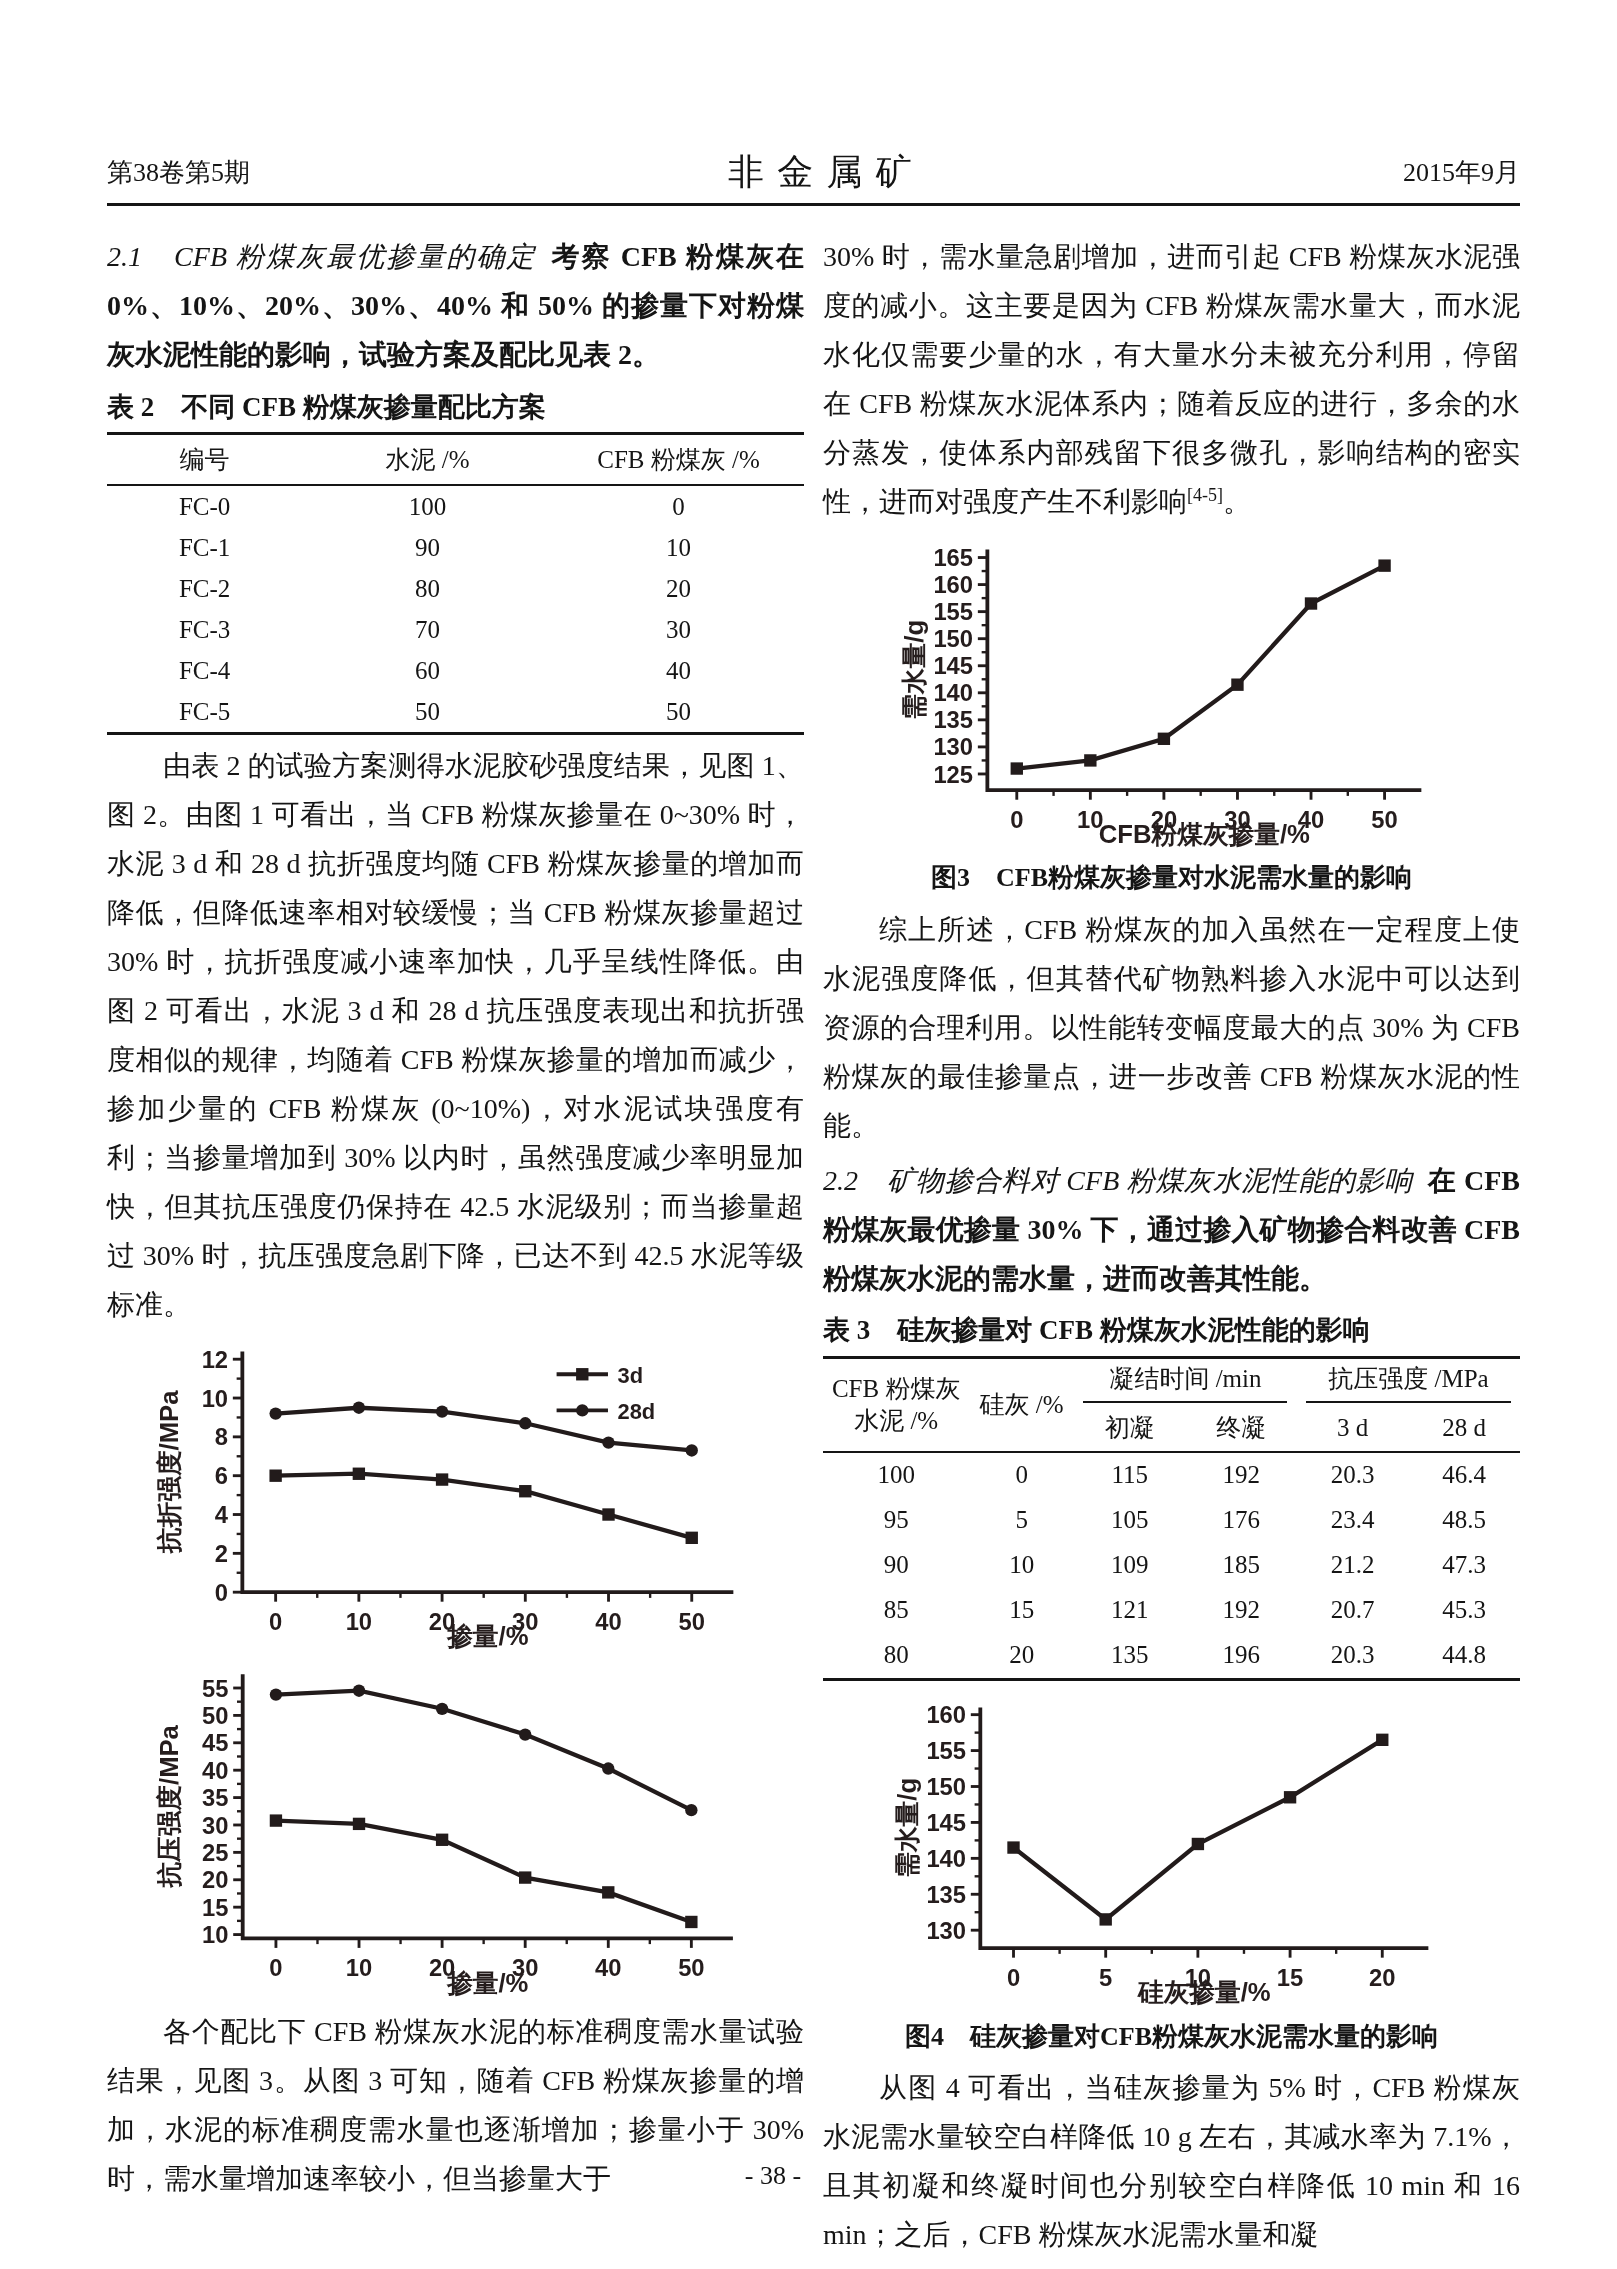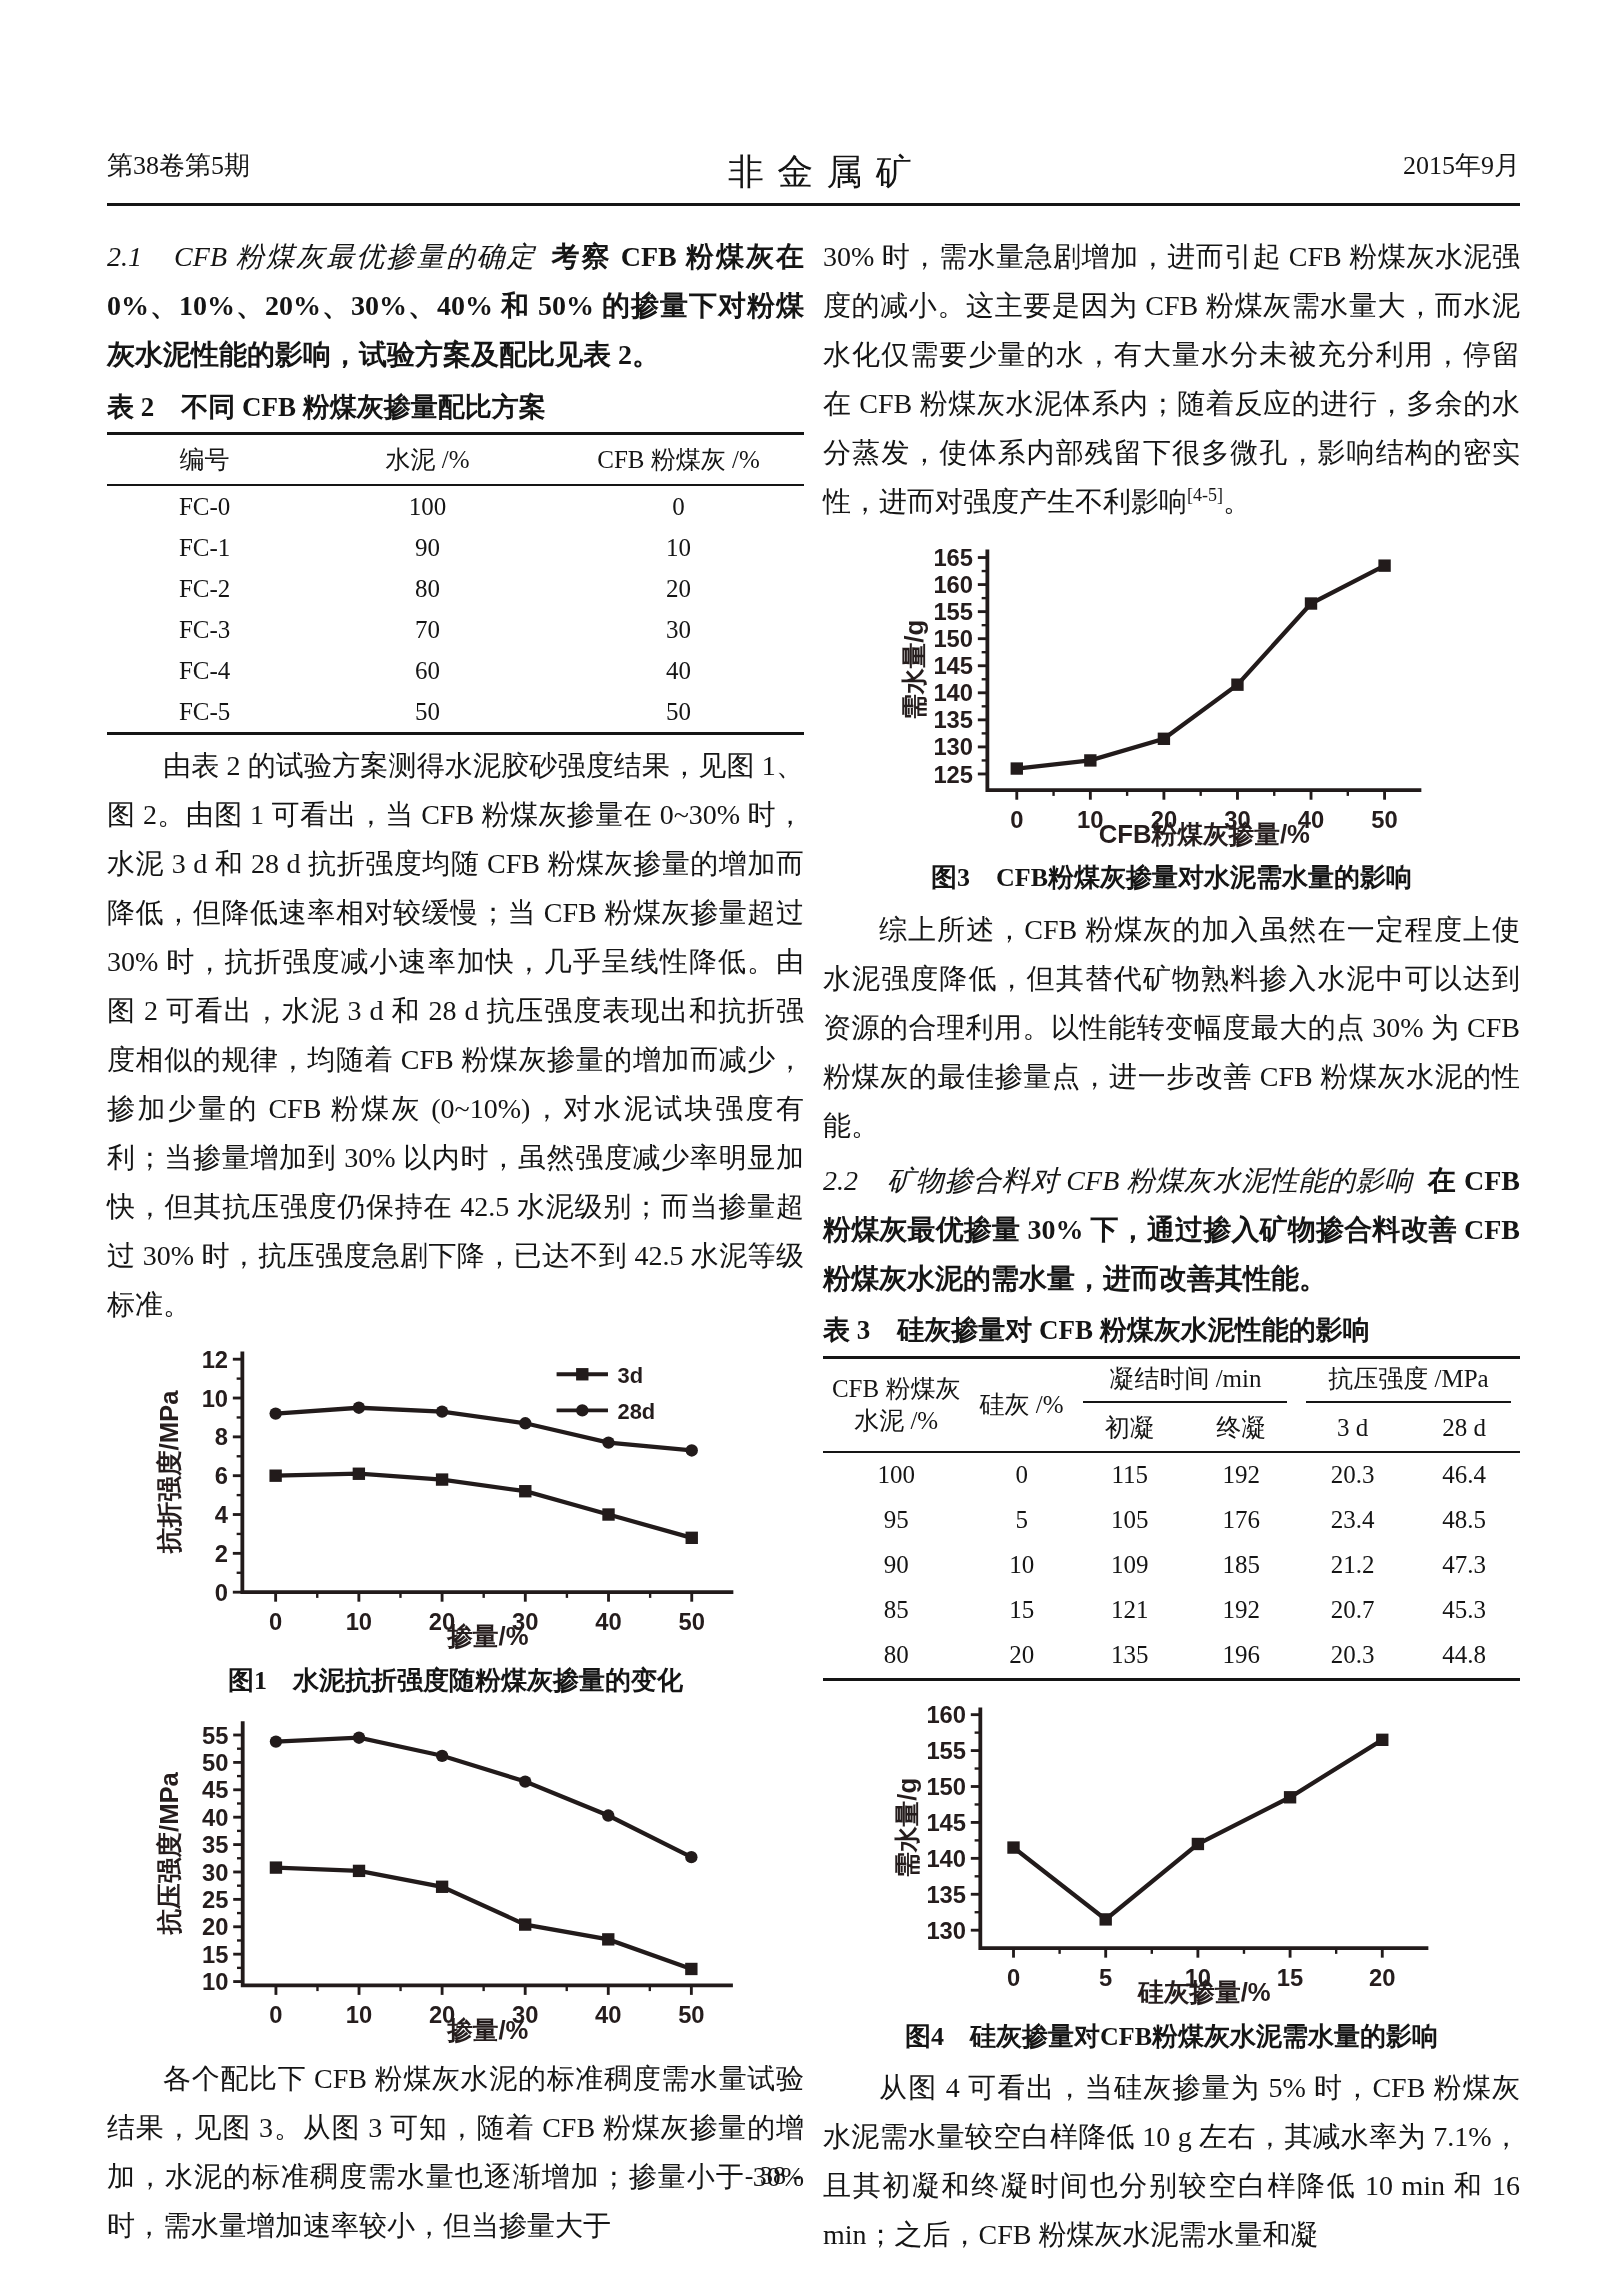--- a/index.html
+++ b/index.html
@@ -4,21 +4,21 @@
 <style>
   html,body{margin:0;padding:0;}
   body{
     width:1618px;height:2269px;position:relative;background:#ffffff;color:#151515;
     font-family:"Liberation Serif","DejaVu Serif",serif;
     overflow:hidden;
   }
   .page{position:absolute;inset:0;}
   
   .page-header{position:absolute;top:148px;left:107px;width:1413px;
-    display:flex;justify-content:space-between;align-items:flex-start;font-size:26px;}
+    display:flex;justify-content:space-between;align-items:center;font-size:26px;}
   .journal-name{letter-spacing:13.3px;font-size:36px;}
   .header-rule{position:absolute;top:203px;left:107px;width:1413px;border-top:3.8px solid #151515;}
   
   .page-body{position:absolute;top:232px;left:107px;width:1413px;display:flex;gap:19px;}
   .col{width:697px;}
   
   .body-text{font-size:28px;line-height:49px;text-align:justify;margin:0;}
   .indent{text-indent:2em;}
   .hei{font-weight:bold;}
   .kai{font-style:italic;margin-right:15px;}
@@ -166,21 +166,20 @@
             <circle cx="393.35593220338984" cy="89.49193548387098" r="6.5" fill="#221b1b"></circle>
             <circle cx="480.8135593220339" cy="109.89516129032259" r="6.5" fill="#221b1b"></circle>
             <circle cx="568.271186440678" cy="118.05645161290326" r="6.5" fill="#221b1b"></circle>
             <line x1="426.24" y1="38" x2="480.24" y2="38" stroke="#221b1b" stroke-width="4"></line>
             <rect x="446.74" y="31.5" width="13" height="13" fill="#221b1b"></rect>
             <text x="490.24" y="47" class="legend">3d</text>
             <line x1="426.24" y1="76" x2="480.24" y2="76" stroke="#221b1b" stroke-width="4"></line>
             <circle cx="453.24" cy="76" r="6.5" fill="#221b1b"></circle>
             <text x="490.24" y="85" class="legend">28d</text>
           </svg>
-        <figcaption class="fig-caption">图1　水泥抗折强度随粉煤灰掺量的变化</figcaption>
       </figure>
 
       <figure>
         <svg width="609" height="342" viewBox="0 0 640 360">
             <path d="M 96 14 L 96 292 L 612 292" fill="none" stroke="#221b1b" stroke-width="4"></path>
             <line x1="130.98305084745763" y1="292" x2="130.98305084745763" y2="302" stroke="#221b1b" stroke-width="3"></line>
             <text x="130.98305084745763" y="332" text-anchor="middle" class="tick">0</text>
             <line x1="174.71186440677968" y1="292" x2="174.71186440677968" y2="298" stroke="#221b1b" stroke-width="2.5"></line>
             <line x1="218.4406779661017" y1="292" x2="218.4406779661017" y2="302" stroke="#221b1b" stroke-width="3"></line>
             <text x="218.4406779661017" y="332" text-anchor="middle" class="tick">10</text>

